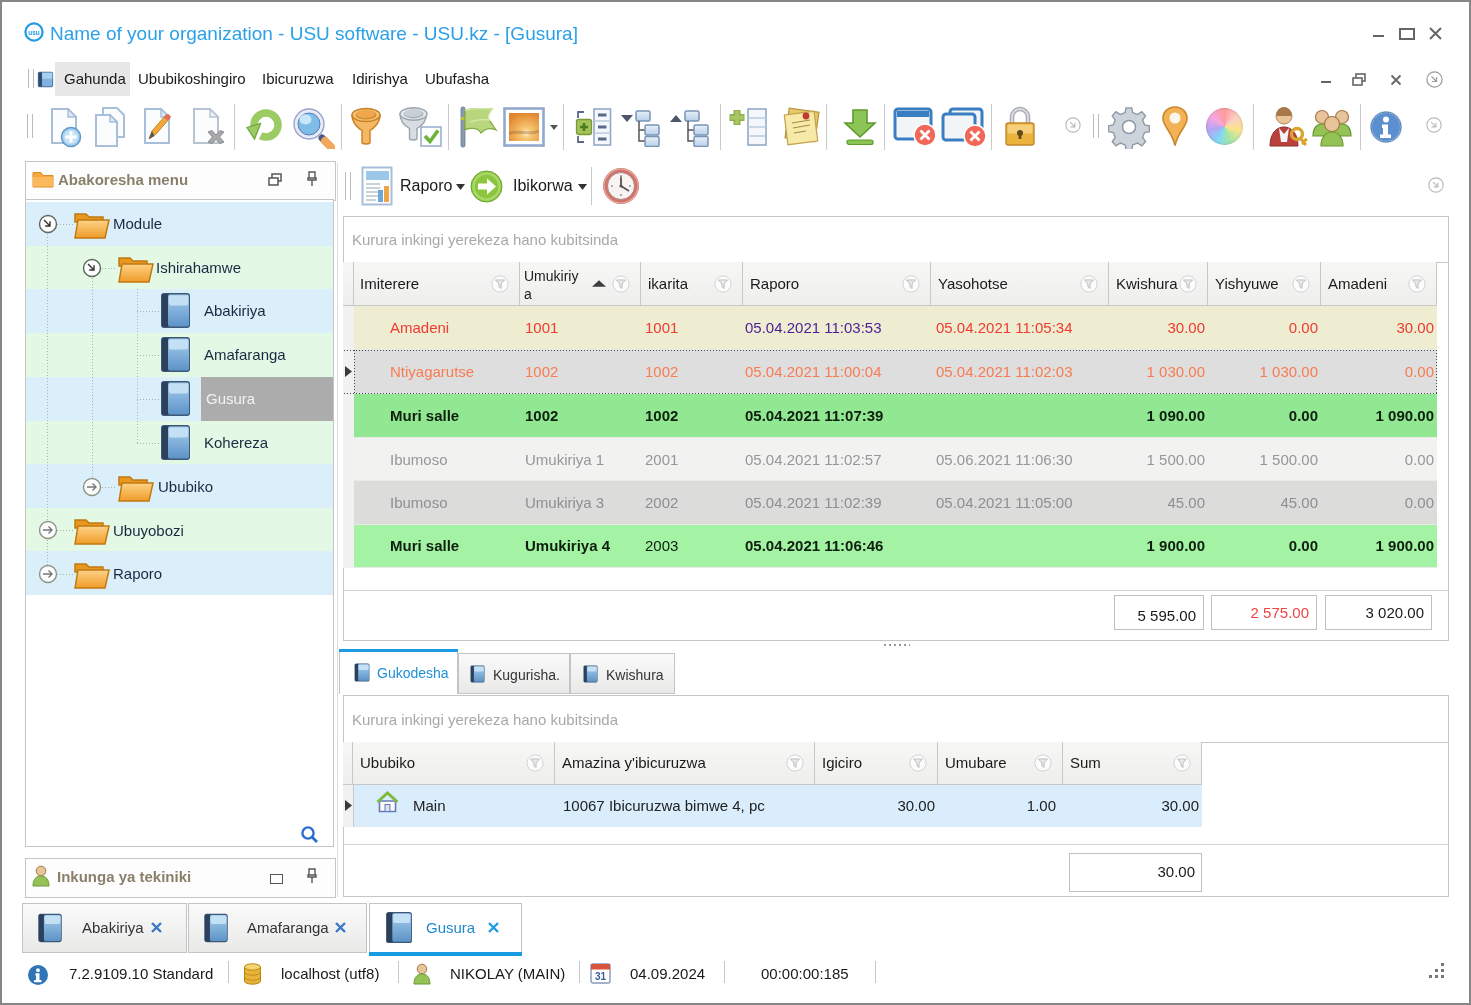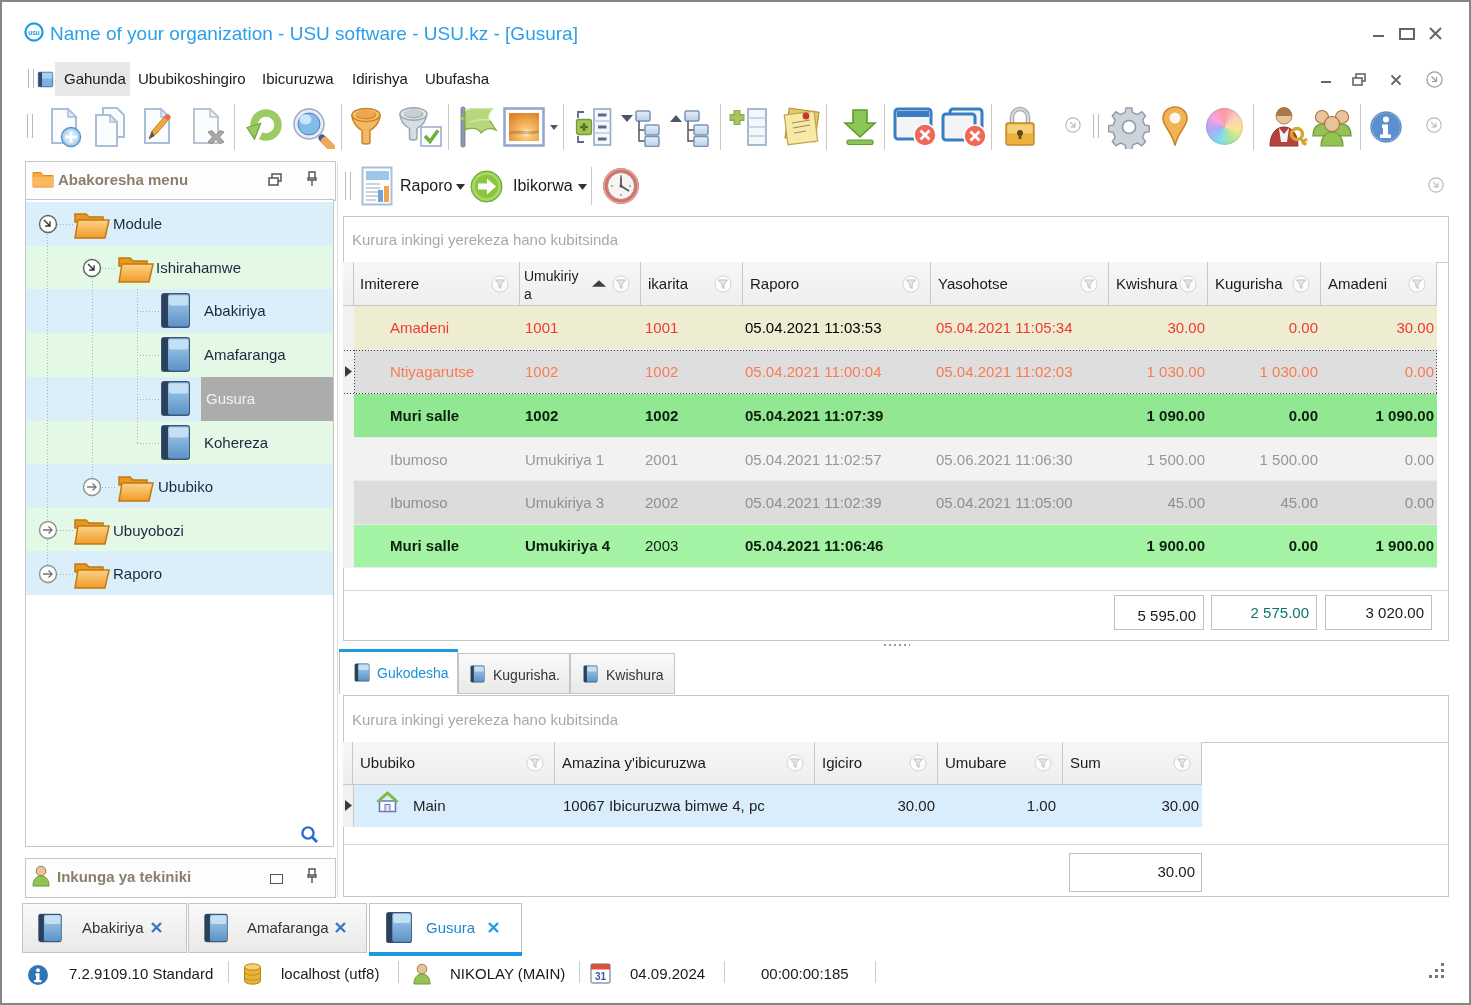--- a/index.html
+++ b/index.html
@@ -534,33 +534,33 @@
 </svg>
 <svg class="a" style="left:1408px;top:275px" width="18" height="18" viewBox="0 0 20 20">
  <circle cx="10" cy="10" r="9" fill="#fcfcfc" stroke="#cfcfcf" stroke-width="1"></circle>
  <path d="M5,5.5 h10 l-3.8,4.5 v5 l-2.4,-1.8 v-3.2 z" fill="#e8e8e8" stroke="#bbb" stroke-width="1"></path>
 </svg>
 <div class="tx" style="left:360px;top:276px">Imiterere</div>
 <div class="tx" style="left:648px;top:276px">ikarita</div>
 <div class="tx" style="left:750px;top:276px">Raporo</div>
 <div class="tx" style="left:938px;top:276px">Yasohotse</div>
 <div class="tx" style="left:1116px;top:276px">Kwishura</div>
-<div class="tx" style="left:1215px;top:276px">Kugurisha</div>
+<div class="tx" style="left:1215px;top:276px">Yishyuwe</div>
 <div class="tx" style="left:1328px;top:276px">Amadeni</div>
 <div class="tx" style="left:524px;top:268px;font-size:14px">Umukiriy</div>
 <div class="tx" style="left:524px;top:286px;font-size:14px">a</div>
 <svg class="a" style="left:592px;top:280px" width="14" height="7" viewBox="0 0 15 7">
     <path d="M7.5,0 L15,7 H0 z" fill="#3e3e3e"></path>
   </svg>
 <div class="a" style="left:343px;top:306px;width:10.5px;height:262px;background:#f1f1ef;border-right:1px solid #c8c8c8"></div>
 <div class="a" style="left:353.5px;top:306px;width:1083.5px;height:44px;background:#eeedd2;border-bottom:1px solid #eaeaea;box-sizing:border-box"></div>
 <div class="cell" style="left:390px;top:320px;color:#ee3b30;">Amadeni</div>
 <div class="cell" style="left:525px;top:320px;color:#ee3b30;">1001</div>
 <div class="cell" style="left:645px;top:320px;color:#ee3b30;">1001</div>
-<div class="cell" style="left:745px;top:320px;color:#000000;">05.04.2021 11:03:53</div>
+<div class="cell" style="left:745px;top:320px;color:#4c1d95;">05.04.2021 11:03:53</div>
 <div class="cell" style="left:936px;top:320px;color:#ee3b30;">05.04.2021 11:05:34</div>
 <div class="rnum" style="right:266px;top:320px;color:#ee3b30;">30.00</div>
 <div class="rnum" style="right:153px;top:320px;color:#ee3b30;">0.00</div>
 <div class="rnum" style="right:37px;top:320px;color:#ee3b30;">30.00</div>
 <div class="a" style="left:353.5px;top:350px;width:1083.5px;height:44px;background:#dedede;border-bottom:1px solid #eaeaea;box-sizing:border-box"></div>
 <div class="cell" style="left:390px;top:364px;color:#f97b52;">Ntiyagarutse</div>
 <div class="cell" style="left:525px;top:364px;color:#f97b52;">1002</div>
 <div class="cell" style="left:645px;top:364px;color:#f97b52;">1002</div>
 <div class="cell" style="left:745px;top:364px;color:#f97b52;">05.04.2021 11:00:04</div>
 <div class="cell" style="left:936px;top:364px;color:#f97b52;">05.04.2021 11:02:03</div>
@@ -605,21 +605,21 @@
 <div class="fdot-h" style="left:344px;top:393px;width:1093px"></div>
 <div class="fdot-v" style="left:1436px;top:350px;height:44px"></div>
 <div class="fdot-v" style="left:354px;top:350px;height:44px"></div>
 <svg class="a" style="left:344px;top:366px" width="8" height="11" viewBox="0 0 8 11">
     <path d="M1,0 L8,5.5 L1,11 z" fill="#3a3a3a"></path>
   </svg>
 <div class="hln" style="left:344px;top:590px;width:1104px;background:#d4d4d4"></div>
 <div class="a" style="left:1114px;top:595px;width:90px;height:35px;border:1px solid #c0c0c0;box-sizing:border-box;background:#fff"></div>
 <div class="rnum" style="right:275px;top:608px;color:#1a1a1a">5&nbsp;595.00</div>
 <div class="a" style="left:1211px;top:595px;width:106px;height:35px;border:1px solid #c0c0c0;box-sizing:border-box;background:#fff"></div>
-<div class="rnum" style="right:162px;top:605px;color:#0f766e">2&nbsp;575.00</div>
+<div class="rnum" style="right:162px;top:605px;color:#ef4444">2&nbsp;575.00</div>
 <div class="a" style="left:1325px;top:595px;width:107px;height:35px;border:1px solid #c0c0c0;box-sizing:border-box;background:#fff"></div>
 <div class="rnum" style="right:47px;top:605px;color:#1a1a1a">3&nbsp;020.00</div>
 <div class="a" style="left:884px;top:644px;width:26px;height:2px;background:repeating-linear-gradient(to right,#999 0 2px,transparent 2px 5px)"></div>
 
 <div class="a" style="left:457.5px;top:653px;width:112px;height:41px;background:linear-gradient(#fafafa,#e9e9e8);border:1px solid #c4c4c4;box-sizing:border-box"></div>
 <div class="a" style="left:569.5px;top:653px;width:105px;height:41px;background:linear-gradient(#fafafa,#e9e9e8);border:1px solid #c4c4c4;box-sizing:border-box"></div>
 <div class="a" style="left:338.5px;top:649px;width:119px;height:45px;background:#fff;border:1px solid #c4c4c4;border-bottom:none;box-sizing:border-box"></div>
 <div class="a" style="left:338.5px;top:649px;width:119px;height:3px;background:#1b9ce5"></div>
 <svg class="a" style="left:354px;top:663px" width="16" height="19" viewBox="0 0 31 37">
  <rect x="1" y="1" width="29" height="35" rx="3" fill="#3c5878"></rect>

